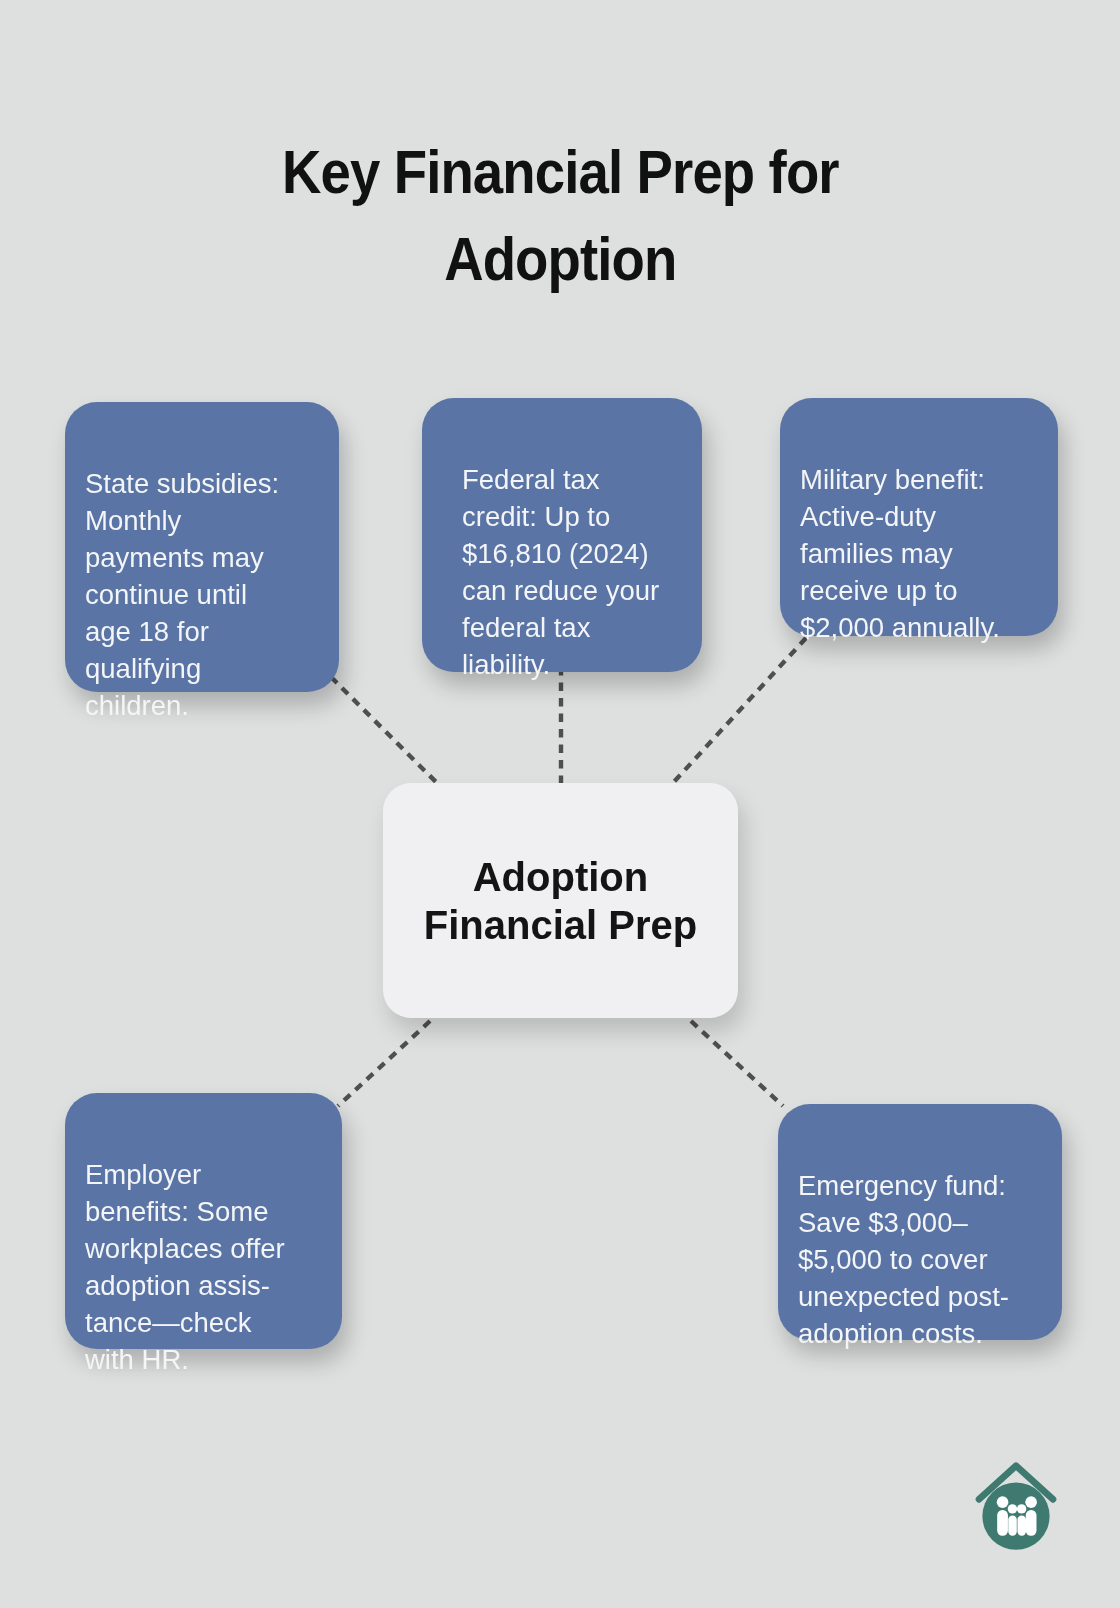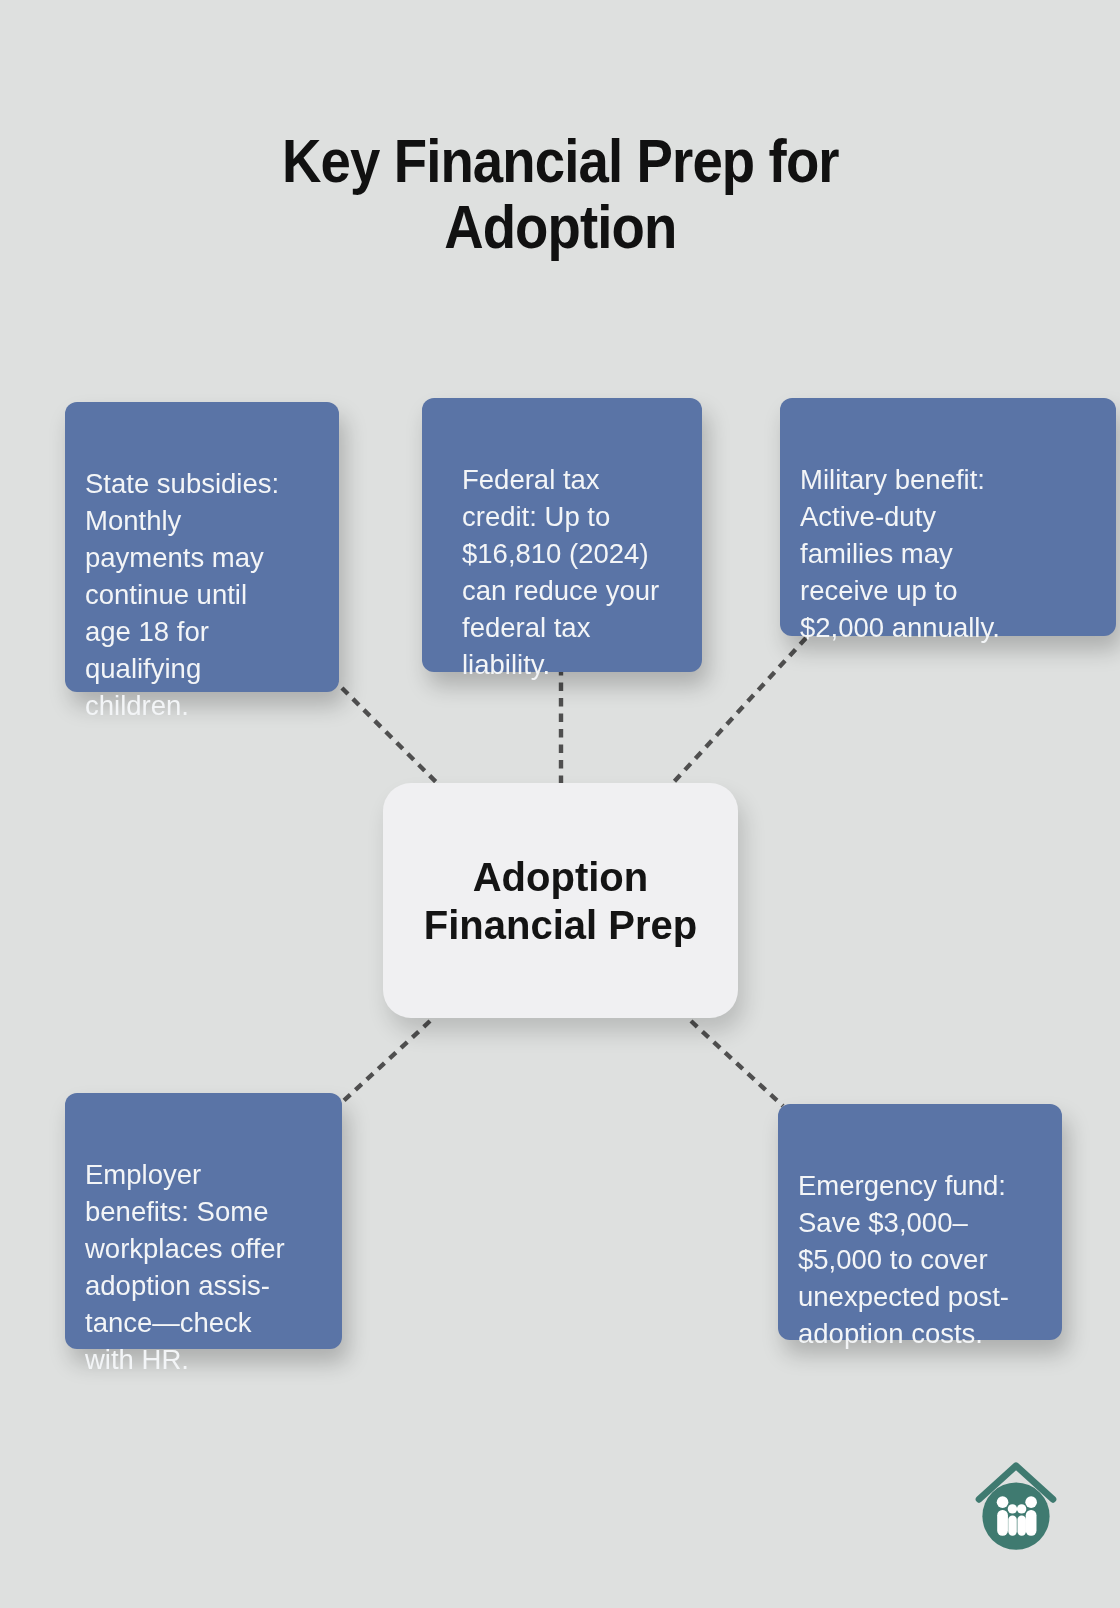--- a/index.html
+++ b/index.html
@@ -14,21 +14,21 @@
   }
 
   .title {
     position: absolute;
     top: 86px;
     left: 0;
     width: 100%;
     text-align: center;
     white-space: pre-line;
     font-size: 62px;
-    line-height: 66px;
+    line-height: 87px;
     font-weight: bold;
     color: var(--title-color, #111111);
     letter-spacing: -1px;
   }
   .title .squeeze {
     display: inline-block;
     transform: scaleX(0.88);
     transform-origin: 50% 0;
   }
 
@@ -42,30 +42,30 @@
     stroke: var(--connector, #4f4f4f);
     stroke-width: 4.4px;
     stroke-dasharray: 8.5 7;
   }
 
   .node {
     position: absolute;
     box-sizing: border-box;
     background: var(--node-fill, #5a74a6);
     color: var(--node-text, #f3f5f7);
-    border-radius: 12px;
+    border-radius: 32px;
     padding: 26px 20px;
     font-size: 27.5px;
     line-height: 37px;
     white-space: pre-line;
     box-shadow: 6px 14px 22px rgba(0,0,0,0.22);
   }
   #node-state     { left: 65px;  top: 402px;  width: 274px; height: 290px; }
   #node-federal   { left: 422px; top: 398px;  width: 280px; height: 274px; padding-left: 40px; }
-  #node-military  { left: 780px; top: 398px;  width: 336px; height: 238px; }
+  #node-military  { left: 780px; top: 398px;  width: 278px; height: 238px; }
   #node-employer  { left: 65px;  top: 1093px; width: 277px; height: 256px; }
   #node-emergency { left: 778px; top: 1092px; width: 284px; height: 236px; margin-top: 12px; }
 
   .center-node {
     position: absolute;
     left: 383px; top: 783px;
     width: 355px; height: 235px;
     box-sizing: border-box;
     background: var(--center-fill, #f0f0f2);
     color: var(--center-text, #141414);

